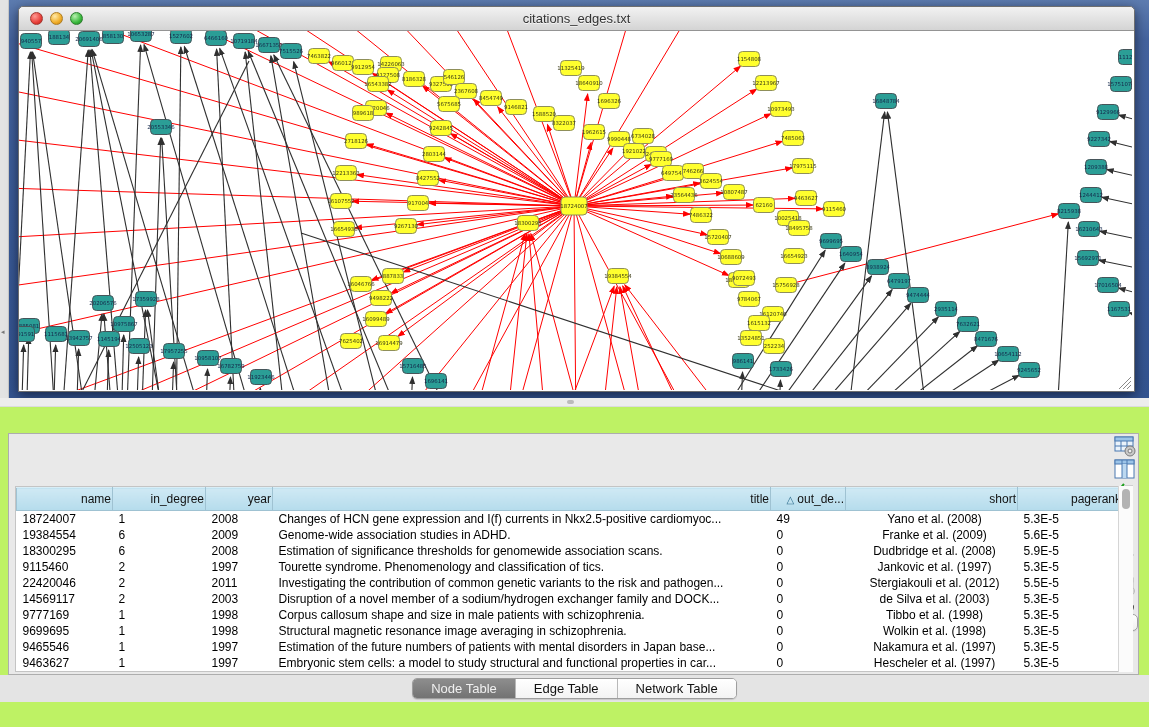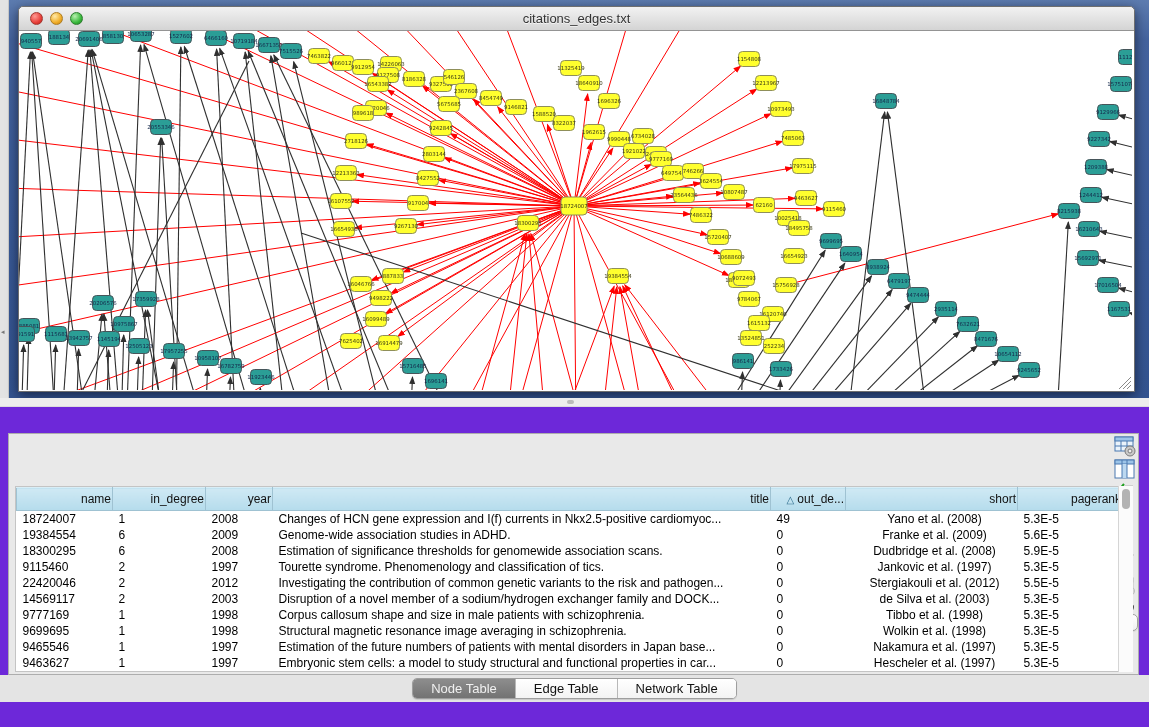--- a/index.html
+++ b/index.html
@@ -1,18 +1,18 @@
 <!DOCTYPE html>
 <html><head>
 <meta charset="utf-8">
 <style>
   html,body{margin:0;padding:0;}
   body{width:1149px;height:727px;overflow:hidden;background:#e0e0e0;
        font-family:"Liberation Sans",sans-serif;-webkit-font-smoothing:antialiased;}
-  #app{position:relative;width:1149px;height:727px;background:#6d28d9;}
+  #app{position:relative;width:1149px;height:727px;background:#bef264;}
 
   
   .network-region{position:absolute;left:0;top:0;width:1149px;height:398px;
     background:linear-gradient(180deg,#5d7cb0 0%,#44639e 10%,#3a5a97 55%,#33538f 100%);}
   .left-strip{position:absolute;left:0;top:0;width:8px;height:398px;background:#e3e3e3;border-right:1px solid #c9c9c9;}
   .edge-glyph{position:absolute;left:1px;top:328px;font-size:7px;color:#777;}
   .mac-window{position:absolute;left:18px;top:6px;width:1115px;height:384px;background:#fff;
     border:1px solid #6f6f6f;border-radius:5px 5px 0 0;box-shadow:0 3px 12px rgba(0,0,10,.55);}
   .titlebar{position:relative;height:23px;background:linear-gradient(180deg,#f2f2f2,#d4d4d4);
     border-bottom:1px solid #949494;border-radius:5px 5px 0 0;}
@@ -640,21 +640,21 @@
               <td>2</td>
               <td>1997</td>
               <td>Tourette syndrome. Phenomenology and classification of tics.</td>
               <td>0</td>
               <td class="c-short">Jankovic et al. (1997)</td>
               <td>5.3E-5</td>
             </tr>
             <tr>
               <td>22420046</td>
               <td>2</td>
-              <td>2012</td>
+              <td>2011</td>
               <td>Investigating the contribution of common genetic variants to the risk and pathogen...</td>
               <td>0</td>
               <td class="c-short">Stergiakouli et al. (2012)</td>
               <td>5.5E-5</td>
             </tr>
             <tr>
               <td>14569117</td>
               <td>2</td>
               <td>2003</td>
               <td>Disruption of a novel member of a sodium/hydrogen exchanger family and DOCK...</td>

